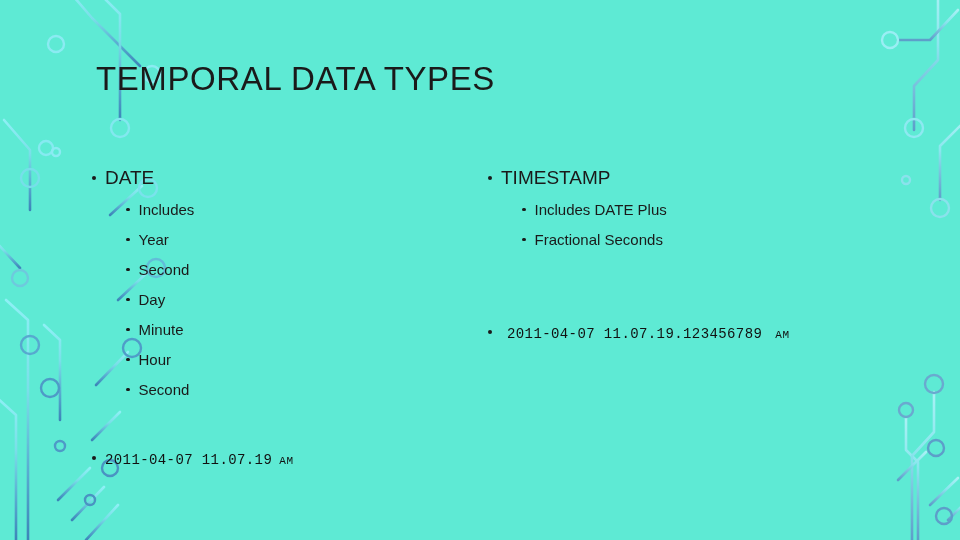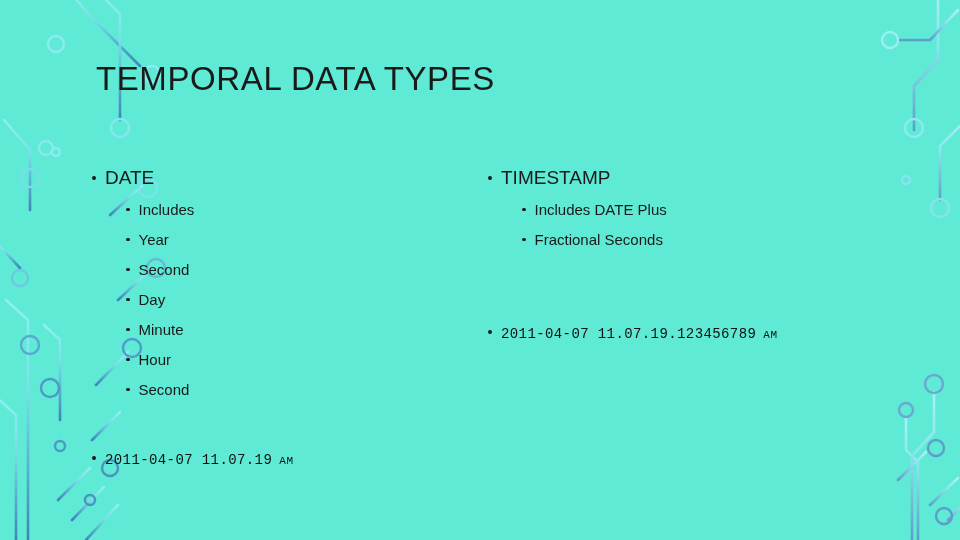--- a/index.html
+++ b/index.html
@@ -115,20 +115,21 @@
 
   .left-example {
     position: absolute;
     left: 92px;
     top: 428px;
   }
   .right-example {
     position: absolute;
     left: 488px;
     top: 302px;
+    gap: 6px;
   }
 </style>
 </head>
 <body>
 
 <div class="slide">
 
   <svg class="deco" viewBox="0 0 960 540" width="960" height="540" xmlns="http://www.w3.org/2000/svg">
     <defs>
       <linearGradient id="gradLeft" x1="0" y1="0" x2="0" y2="1">

